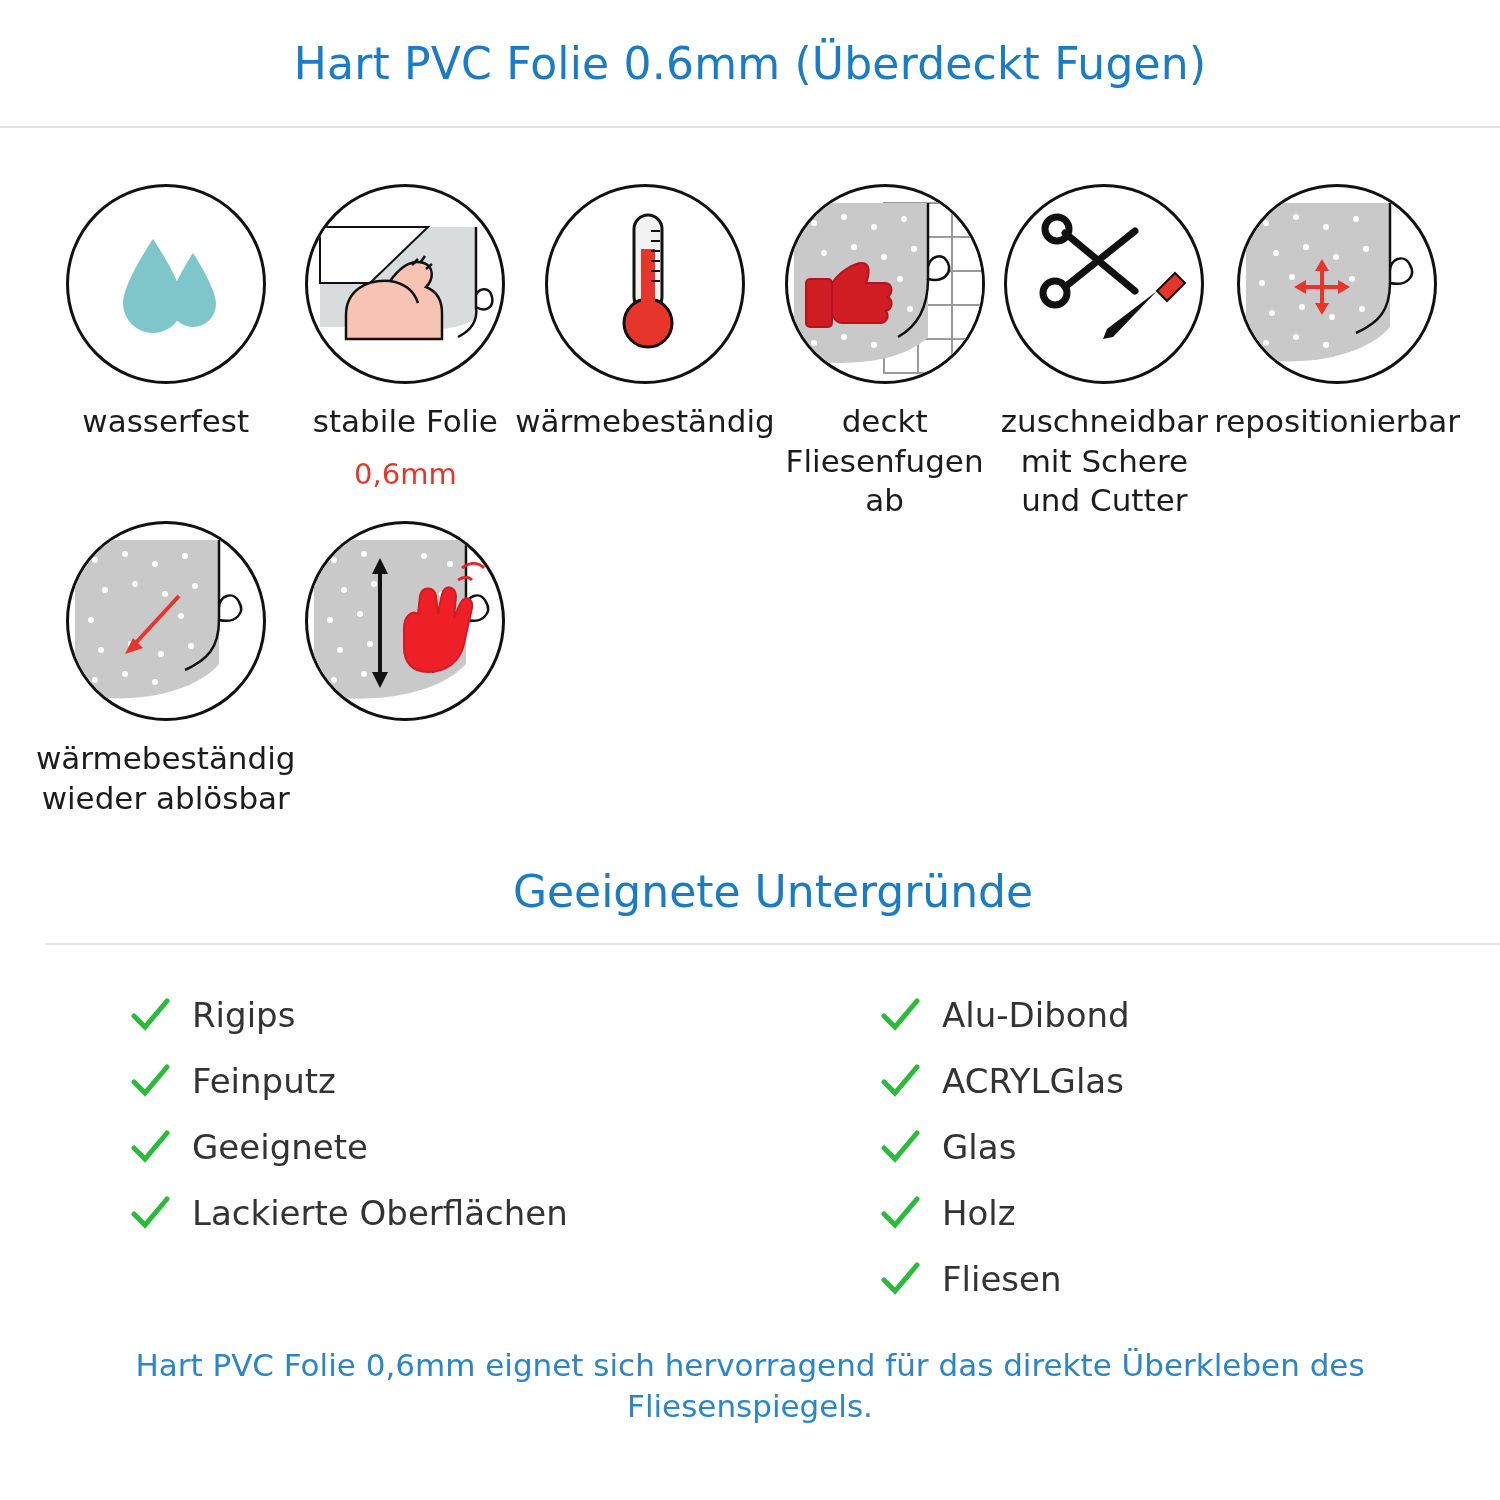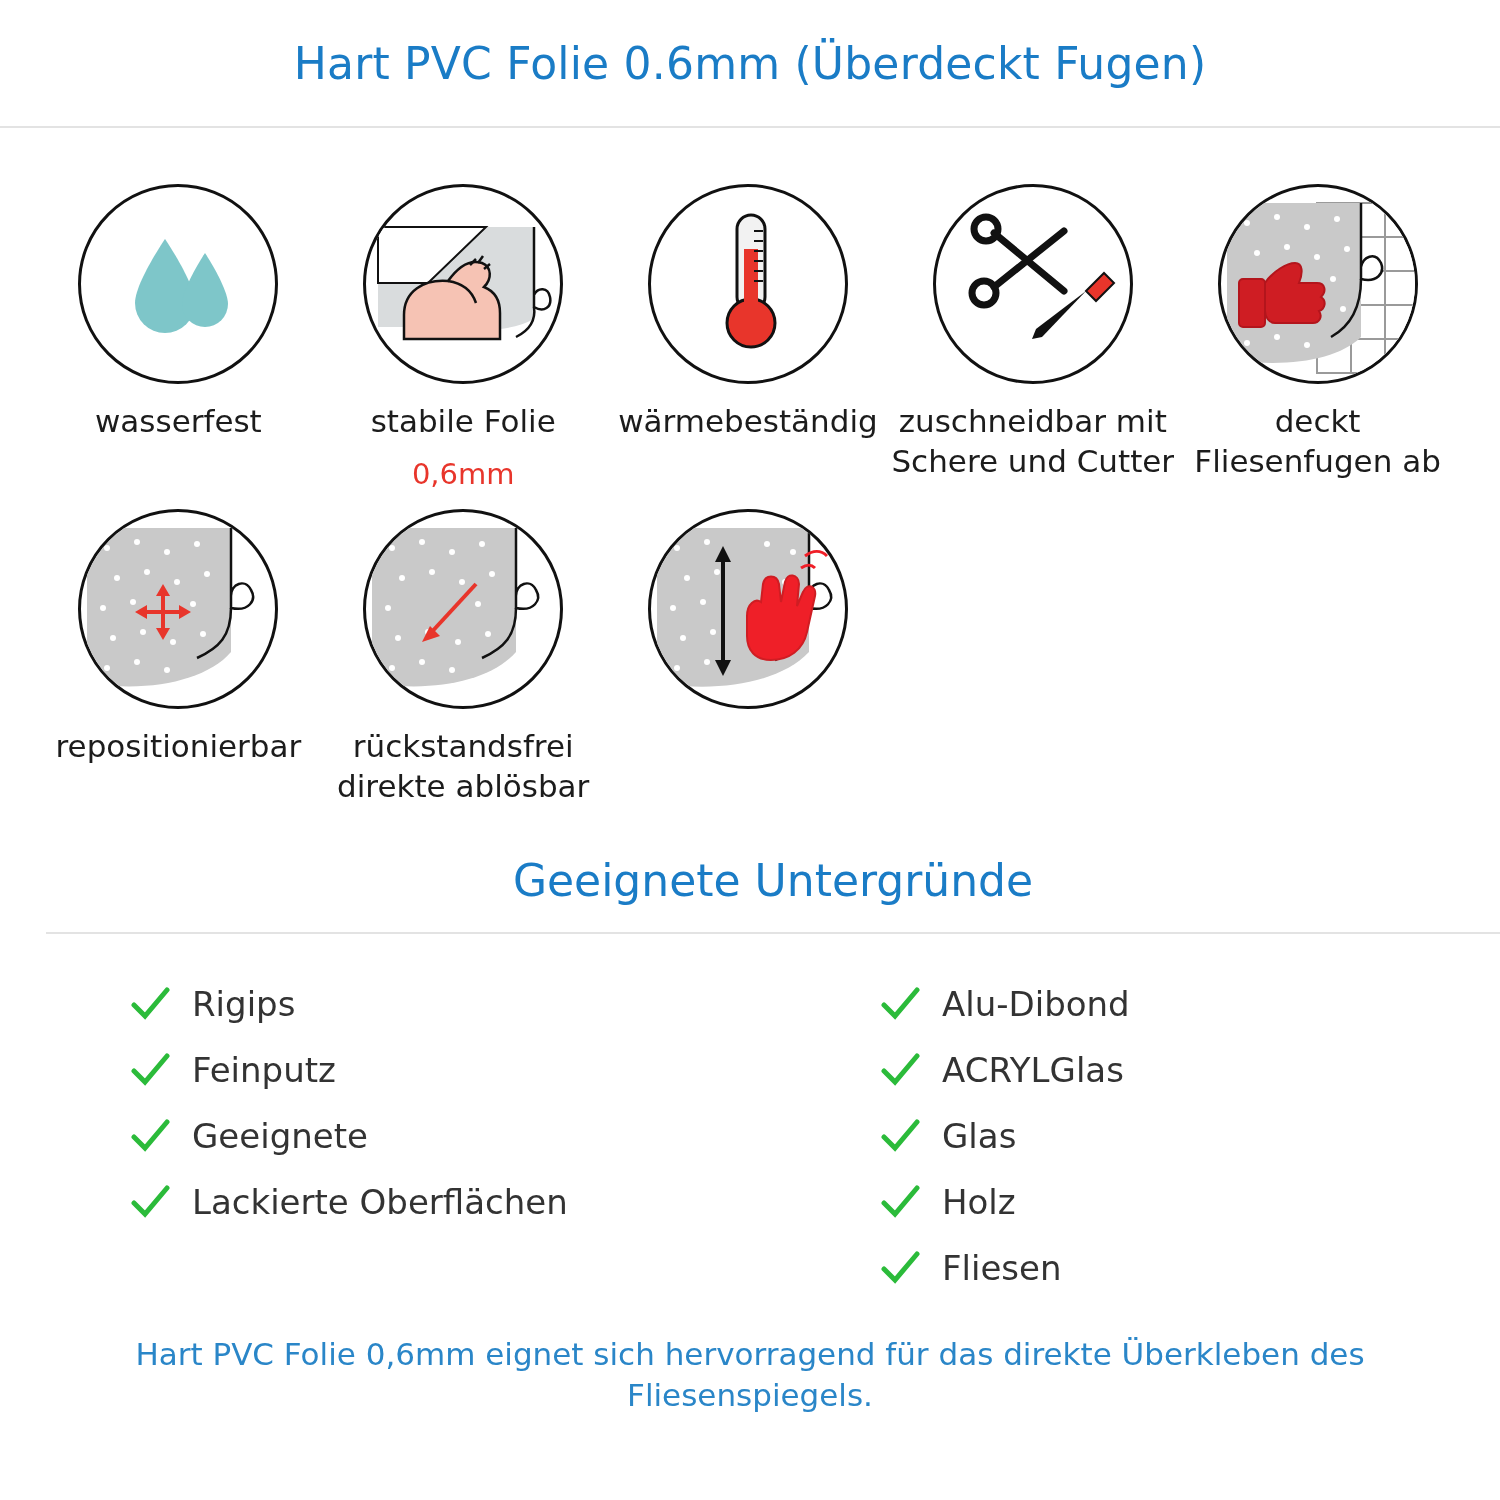--- a/index.html
+++ b/index.html
@@ -33,25 +33,25 @@
     color: #1a7cc6;
     font-size: 44px;
     font-weight: normal;
     letter-spacing: 0.2px;
     white-space: nowrap;
   }
 
   
   .features {
     display: grid;
-    grid-template-columns: repeat(5, 1fr);
+    grid-template-columns: repeat(6, 1fr);
     grid-template-rows: auto auto;
     padding: 56px 40px 0 36px;
     box-sizing: border-box;
-    row-gap: 18px;
+    row-gap: 0;
   }
   .feature {
     display: flex;
     flex-direction: column;
     align-items: center;
   }
   .circle {
     width: 200px;
     height: 200px;
     border-radius: 50%;
@@ -183,40 +183,20 @@
             <line x1="103" y1="44" x2="112" y2="44"></line>
             <line x1="103" y1="54" x2="112" y2="54"></line>
             <line x1="103" y1="64" x2="112" y2="64"></line>
             <line x1="103" y1="74" x2="112" y2="74"></line>
             <line x1="103" y1="84" x2="112" y2="84"></line>
             <line x1="103" y1="94" x2="112" y2="94"></line>
           </g>
         </svg>
       </div>
       <div class="caption">wärmebeständig</div>
-    </div>
-
-    <div class="feature">
-      <div class="circle">
-        <svg width="200" height="200" viewBox="0 0 200 200">
-
-          <g stroke="#111" stroke-width="7" fill="none" stroke-linecap="round">
-            <line x1="58" y1="46" x2="128" y2="104"></line>
-            <line x1="128" y1="44" x2="58" y2="100"></line>
-          </g>
-          <circle cx="48" cy="106" r="12" fill="none" stroke="#111" stroke-width="7"></circle>
-          <circle cx="50" cy="42" r="12" fill="none" stroke="#111" stroke-width="7"></circle>
-
-          <g>
-            <path d="M150 104 L106 150 L96 152 L100 142 Z" fill="#111"></path>
-            <path d="M150 104 L168 86 L178 96 L160 114 Z" fill="#e8352b" stroke="#111" stroke-width="2"></path>
-          </g>
-        </svg>
-      </div>
-      <div class="caption">zuschneidbar mit Schere und Cutter</div>
     </div>
 
     <div class="feature">
       <div class="circle">
         <svg width="200" height="200" viewBox="0 0 200 200">
 
           <g stroke="#9a9a9a" stroke-width="2" fill="#ffffff">
             <rect x="96" y="16" width="104" height="170"></rect>
             <line x1="96" y1="50" x2="200" y2="50"></line>
             <line x1="96" y1="84" x2="200" y2="84"></line>
@@ -255,20 +235,40 @@
           <path d="M44 96 C52 84 66 76 74 76 C82 76 82 86 78 96 L96 96 C104 96 106 104 100 110 C106 114 104 122 98 124 C102 130 98 136 92 136 L54 136 C48 136 44 130 44 124 Z" fill="#cf1d23" stroke="#b3151c" stroke-width="2"></path>
           <rect x="18" y="92" width="26" height="48" rx="4" fill="#cf1d23" stroke="#b3151c" stroke-width="2"></rect>
         </svg>
       </div>
       <div class="caption">deckt Fliesenfugen ab</div>
     </div>
 
     <div class="feature">
       <div class="circle">
         <svg width="200" height="200" viewBox="0 0 200 200">
+
+          <g stroke="#111" stroke-width="7" fill="none" stroke-linecap="round">
+            <line x1="58" y1="46" x2="128" y2="104"></line>
+            <line x1="128" y1="44" x2="58" y2="100"></line>
+          </g>
+          <circle cx="48" cy="106" r="12" fill="none" stroke="#111" stroke-width="7"></circle>
+          <circle cx="50" cy="42" r="12" fill="none" stroke="#111" stroke-width="7"></circle>
+
+          <g>
+            <path d="M150 104 L106 150 L96 152 L100 142 Z" fill="#111"></path>
+            <path d="M150 104 L168 86 L178 96 L160 114 Z" fill="#e8352b" stroke="#111" stroke-width="2"></path>
+          </g>
+        </svg>
+      </div>
+      <div class="caption">zuschneidbar mit Schere und Cutter</div>
+    </div>
+
+    <div class="feature">
+      <div class="circle">
+        <svg width="200" height="200" viewBox="0 0 200 200">
           <path d="M6 16 L150 16 L150 140 C126 168 70 180 14 172 L6 170 Z" fill="#c9c9c9"></path>
           <g fill="#ffffff">
             <circle cx="26" cy="36" r="3"></circle>
               <circle cx="56" cy="30" r="3"></circle>
               <circle cx="86" cy="40" r="3"></circle>
             <circle cx="116" cy="32" r="3"></circle>
               <circle cx="36" cy="66" r="3"></circle>
               <circle cx="66" cy="60" r="3"></circle>
             <circle cx="96" cy="70" r="3"></circle>
               <circle cx="126" cy="62" r="3"></circle>
@@ -326,21 +326,21 @@
           </g>
           <path d="M150 16 L150 96 C168 100 176 88 170 78 C164 66 150 72 150 84" fill="#ffffff" stroke="#111" stroke-width="2.5"></path>
           <path d="M116 146 C138 136 150 124 150 96" fill="none" stroke="#111" stroke-width="2.5"></path>
 
           <g stroke="#e8352b" stroke-width="4" fill="none">
             <line x1="110" y1="72" x2="62" y2="124"></line>
           </g>
           <polygon points="56,130 74,124 64,114" fill="#e8352b"></polygon>
         </svg>
       </div>
-      <div class="caption">rückstandsfrei direkte ablösbar</div>
+      <div class="caption">wärmebeständig wieder ablösbar</div>
     </div>
 
     <div class="feature">
       <div class="circle">
         <svg width="200" height="200" viewBox="0 0 200 200">
           <path d="M6 16 L158 16 L158 140 C130 170 70 180 14 172 L6 170 Z" fill="#c9c9c9"></path>
           <g fill="#ffffff">
             <circle cx="26" cy="36" r="3"></circle>
               <circle cx="56" cy="30" r="3"></circle>
               <circle cx="116" cy="32" r="3"></circle>

